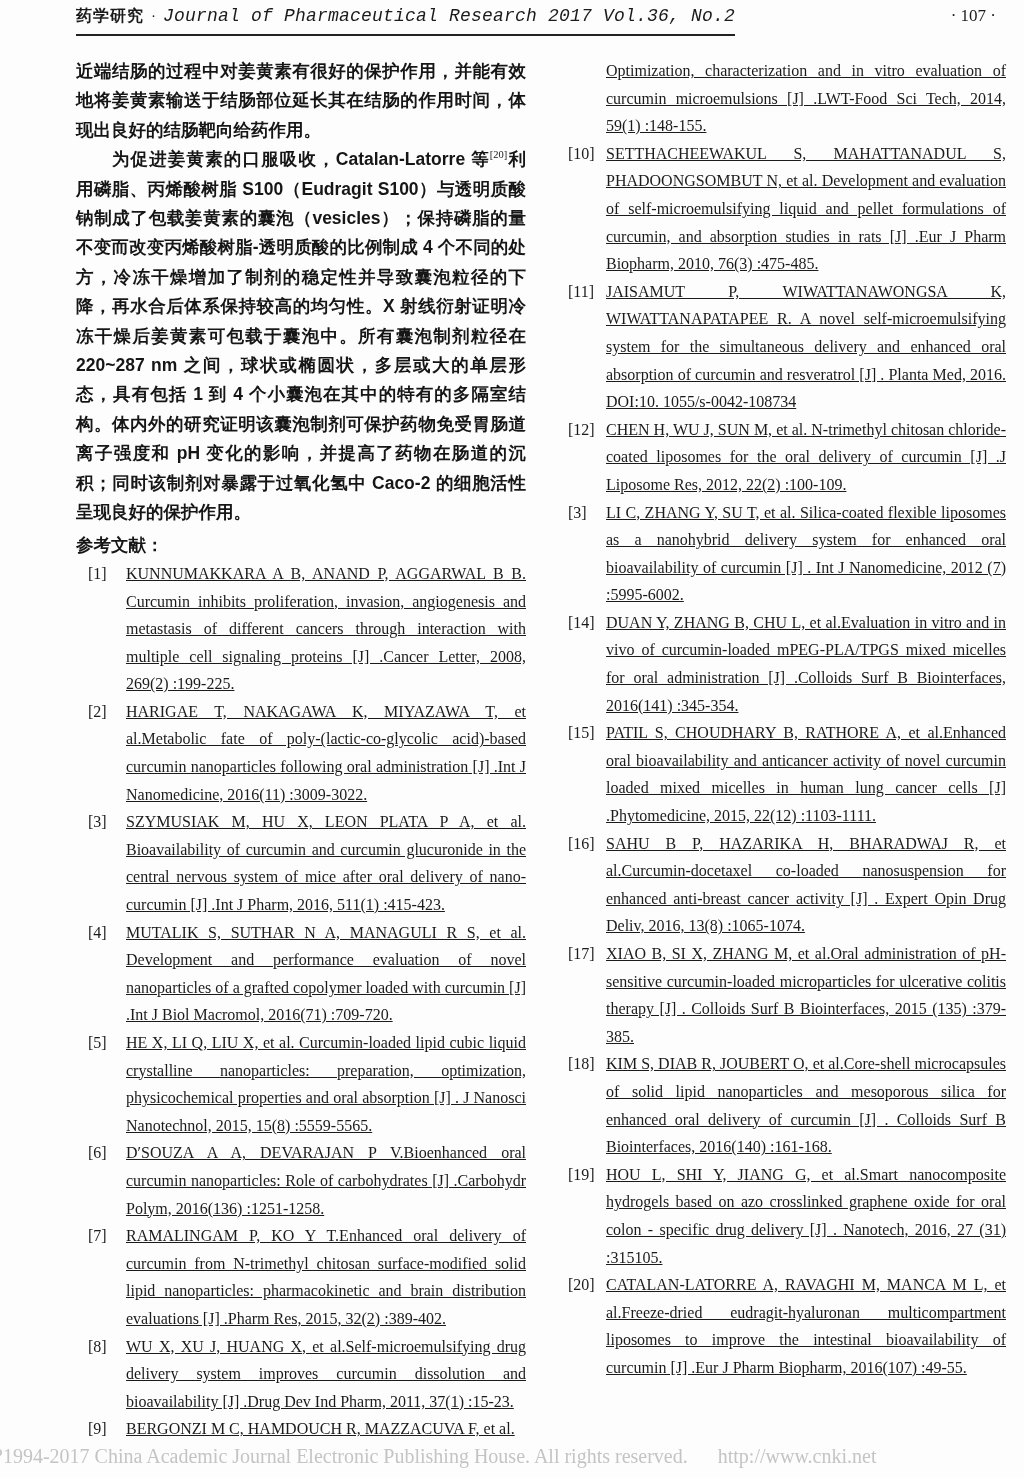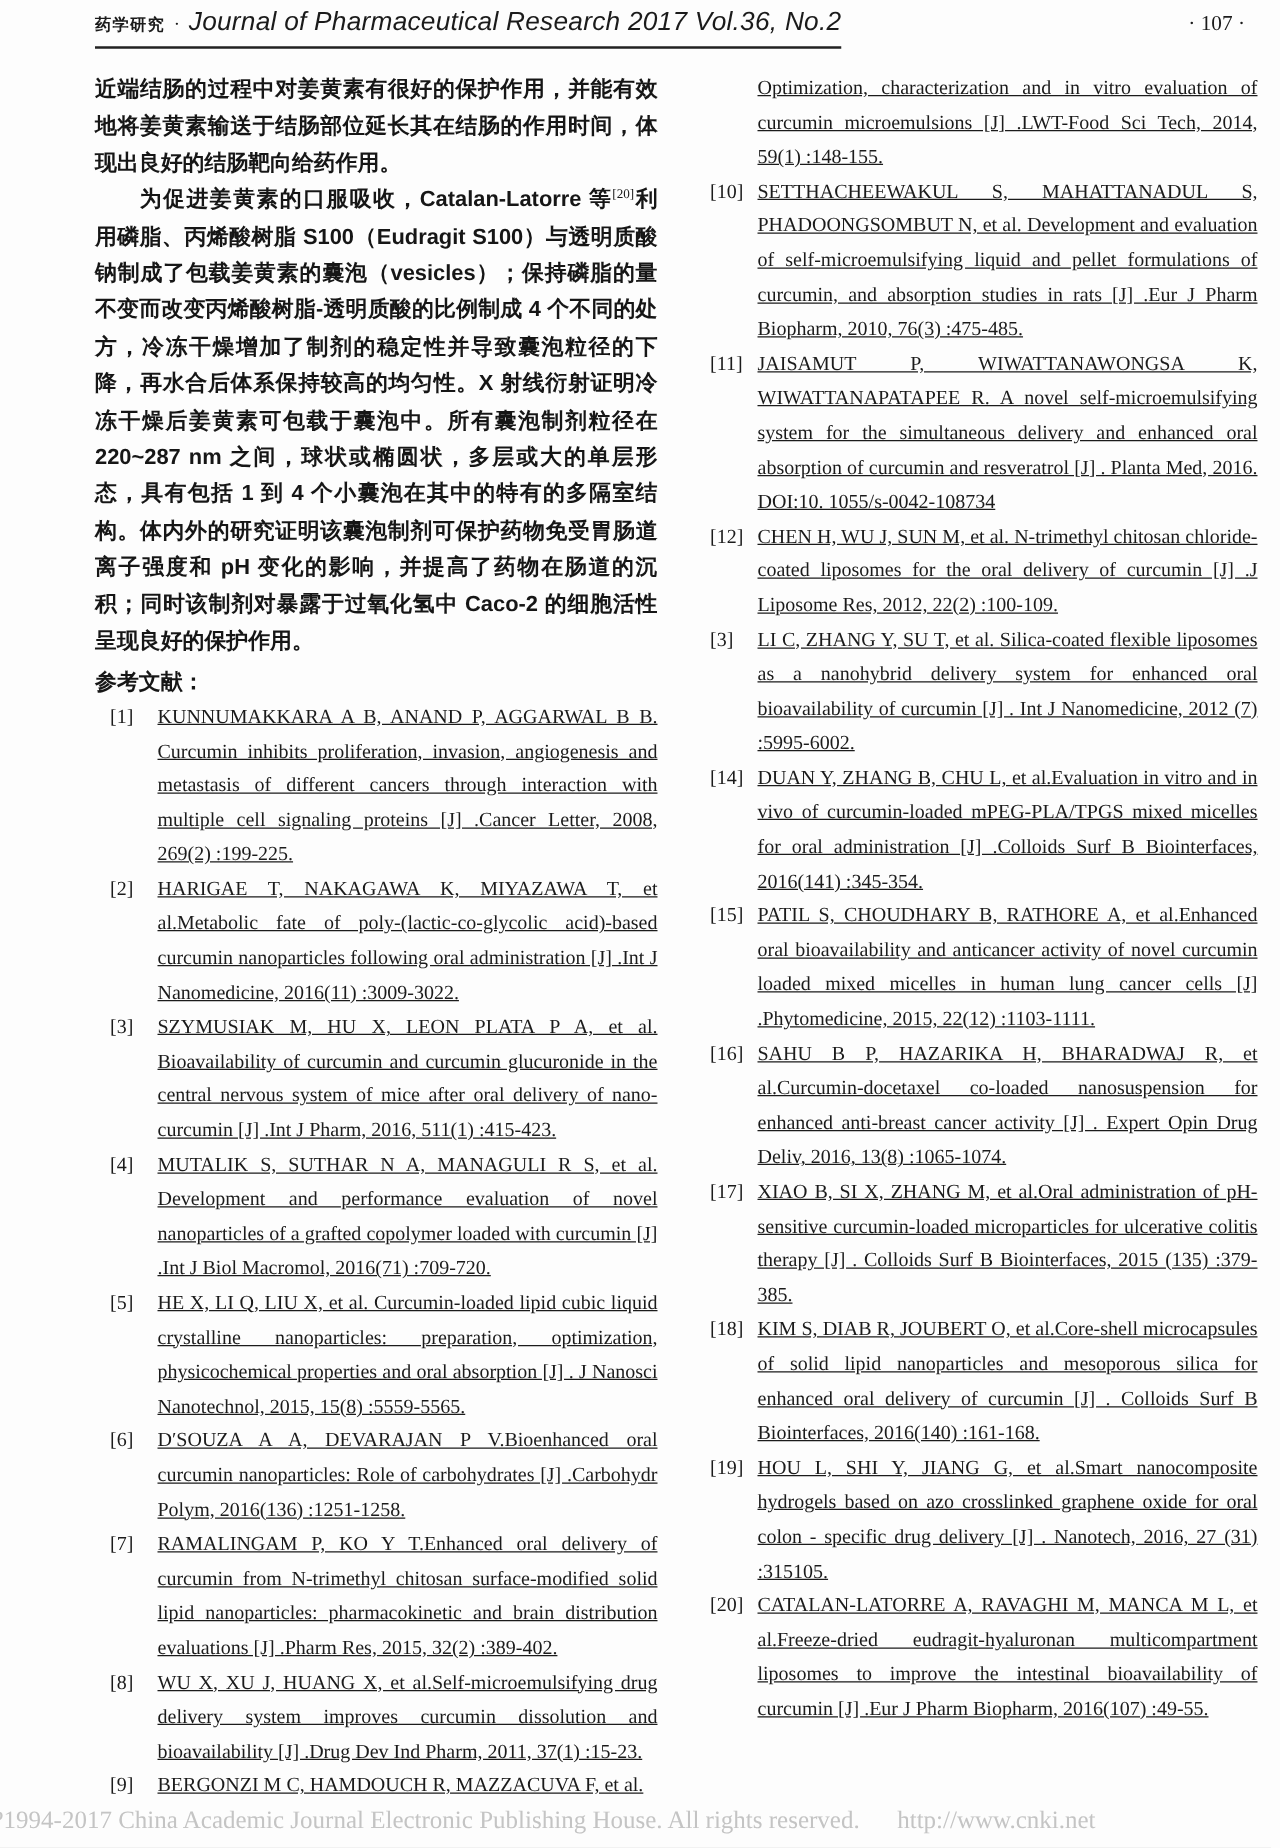--- a/index.html
+++ b/index.html
@@ -6,23 +6,23 @@
   .page {
     position:relative; width:1024px; height:1478px; margin:0 auto;
     background:#fdfdfd; color:#1b1b1b; overflow:hidden;
     font-family:"Liberation Serif", serif;
   }
   
   .header { position:absolute; top:6px; left:76px; right:28px;
             display:flex; justify-content:space-between; align-items:flex-end; }
   .header-left { border-bottom:2.5px solid #222; padding-bottom:7px;
                  display:flex; align-items:baseline; gap:7px; }
-  .journal-cn { font-family:Liberation Mono, monospace; font-weight:700; font-size:13px; letter-spacing:1px; }
+  .journal-cn { font-family:Liberation Mono, monospace; font-weight:700; font-size:16px; letter-spacing:1px; }
   .header-sep { font-size:15px; }
-  .journal-en { font-family:Liberation Sans, sans-serif; font-style:italic; font-size:21px; letter-spacing:.2px; }
+  .journal-en { font-family:Liberation Mono, monospace; font-style:italic; font-size:18px; letter-spacing:.2px; }
   .page-num  { font-family:"Liberation Serif", serif; font-size:17px; padding-bottom:10px; }
   
   .columns { position:absolute; top:57px; left:76px; width:930px; display:flex; gap:30px; }
   .col { width:450px; }
   .cjk { font-family:"Liberation Sans", sans-serif; font-weight:600; font-size:17.5px;
          line-height:29.4px; text-align:justify; color:#161616; margin:0; }
   .indent { text-indent:2.05em; }
   .cite-sup { font-family:"Liberation Serif", serif; font-weight:400; font-size:10.5px;
               vertical-align:super; line-height:0; }
   .refs-heading { margin-top:3px; font-weight:700; }

